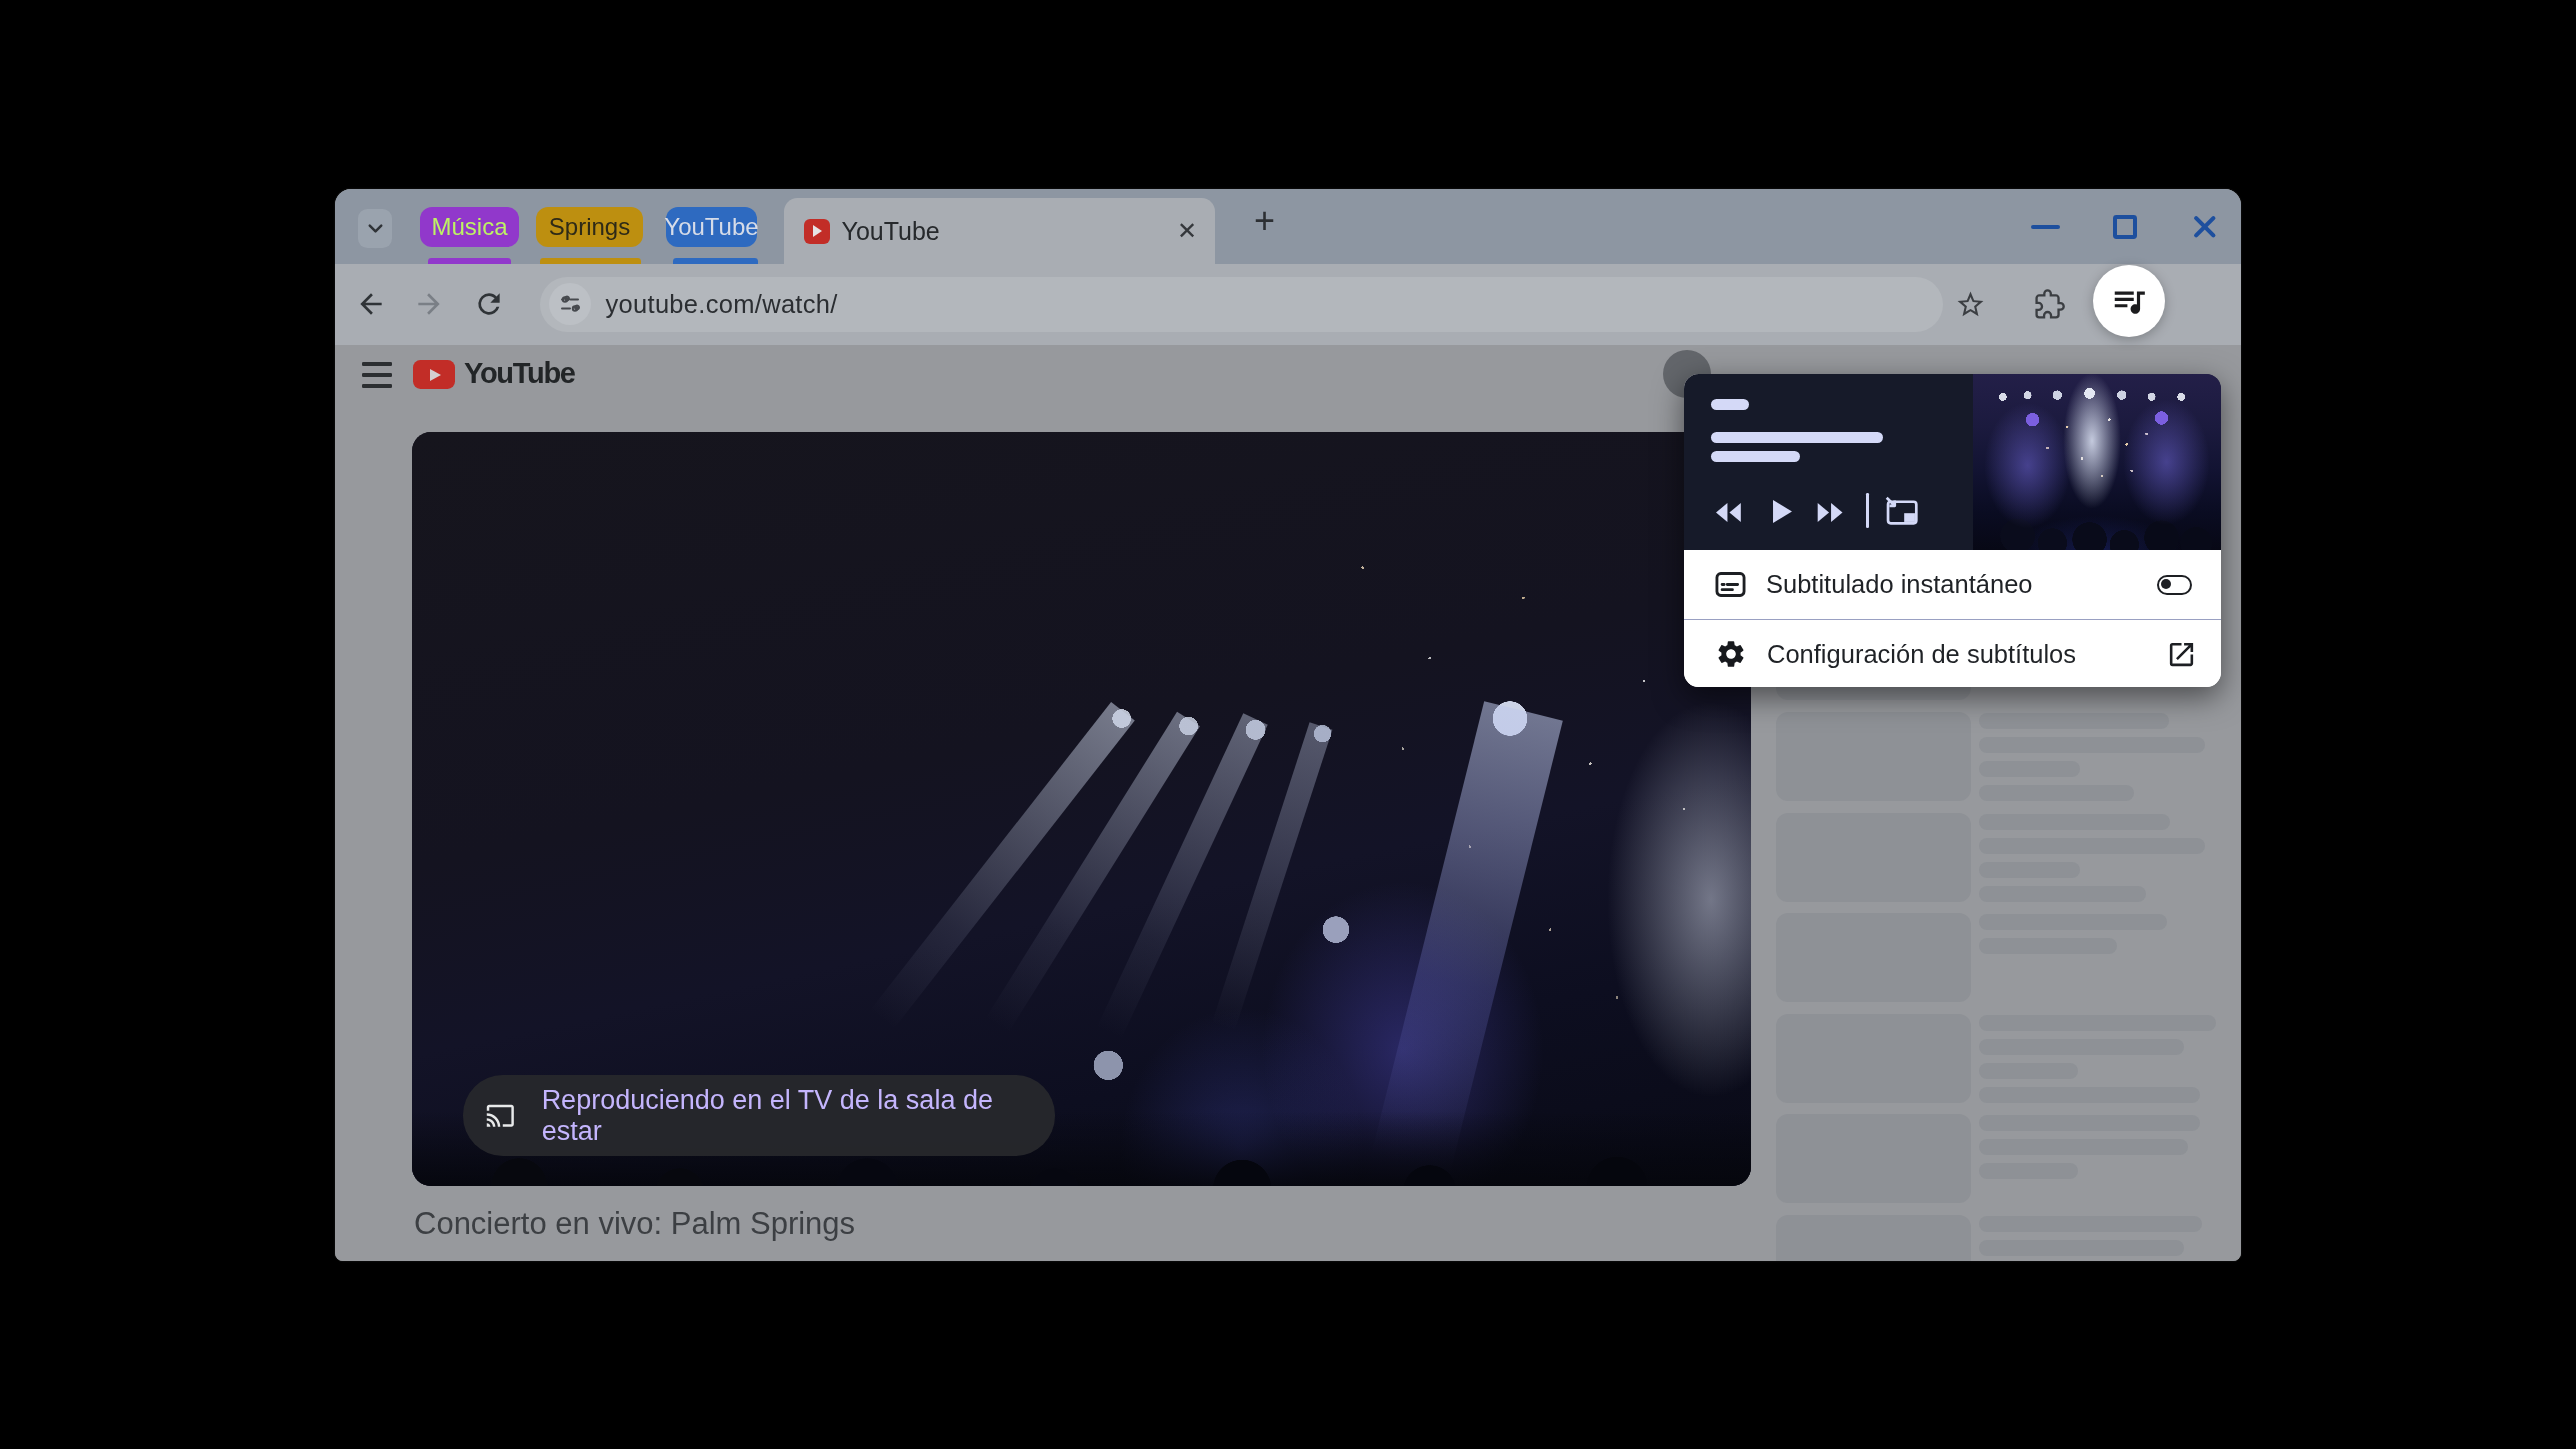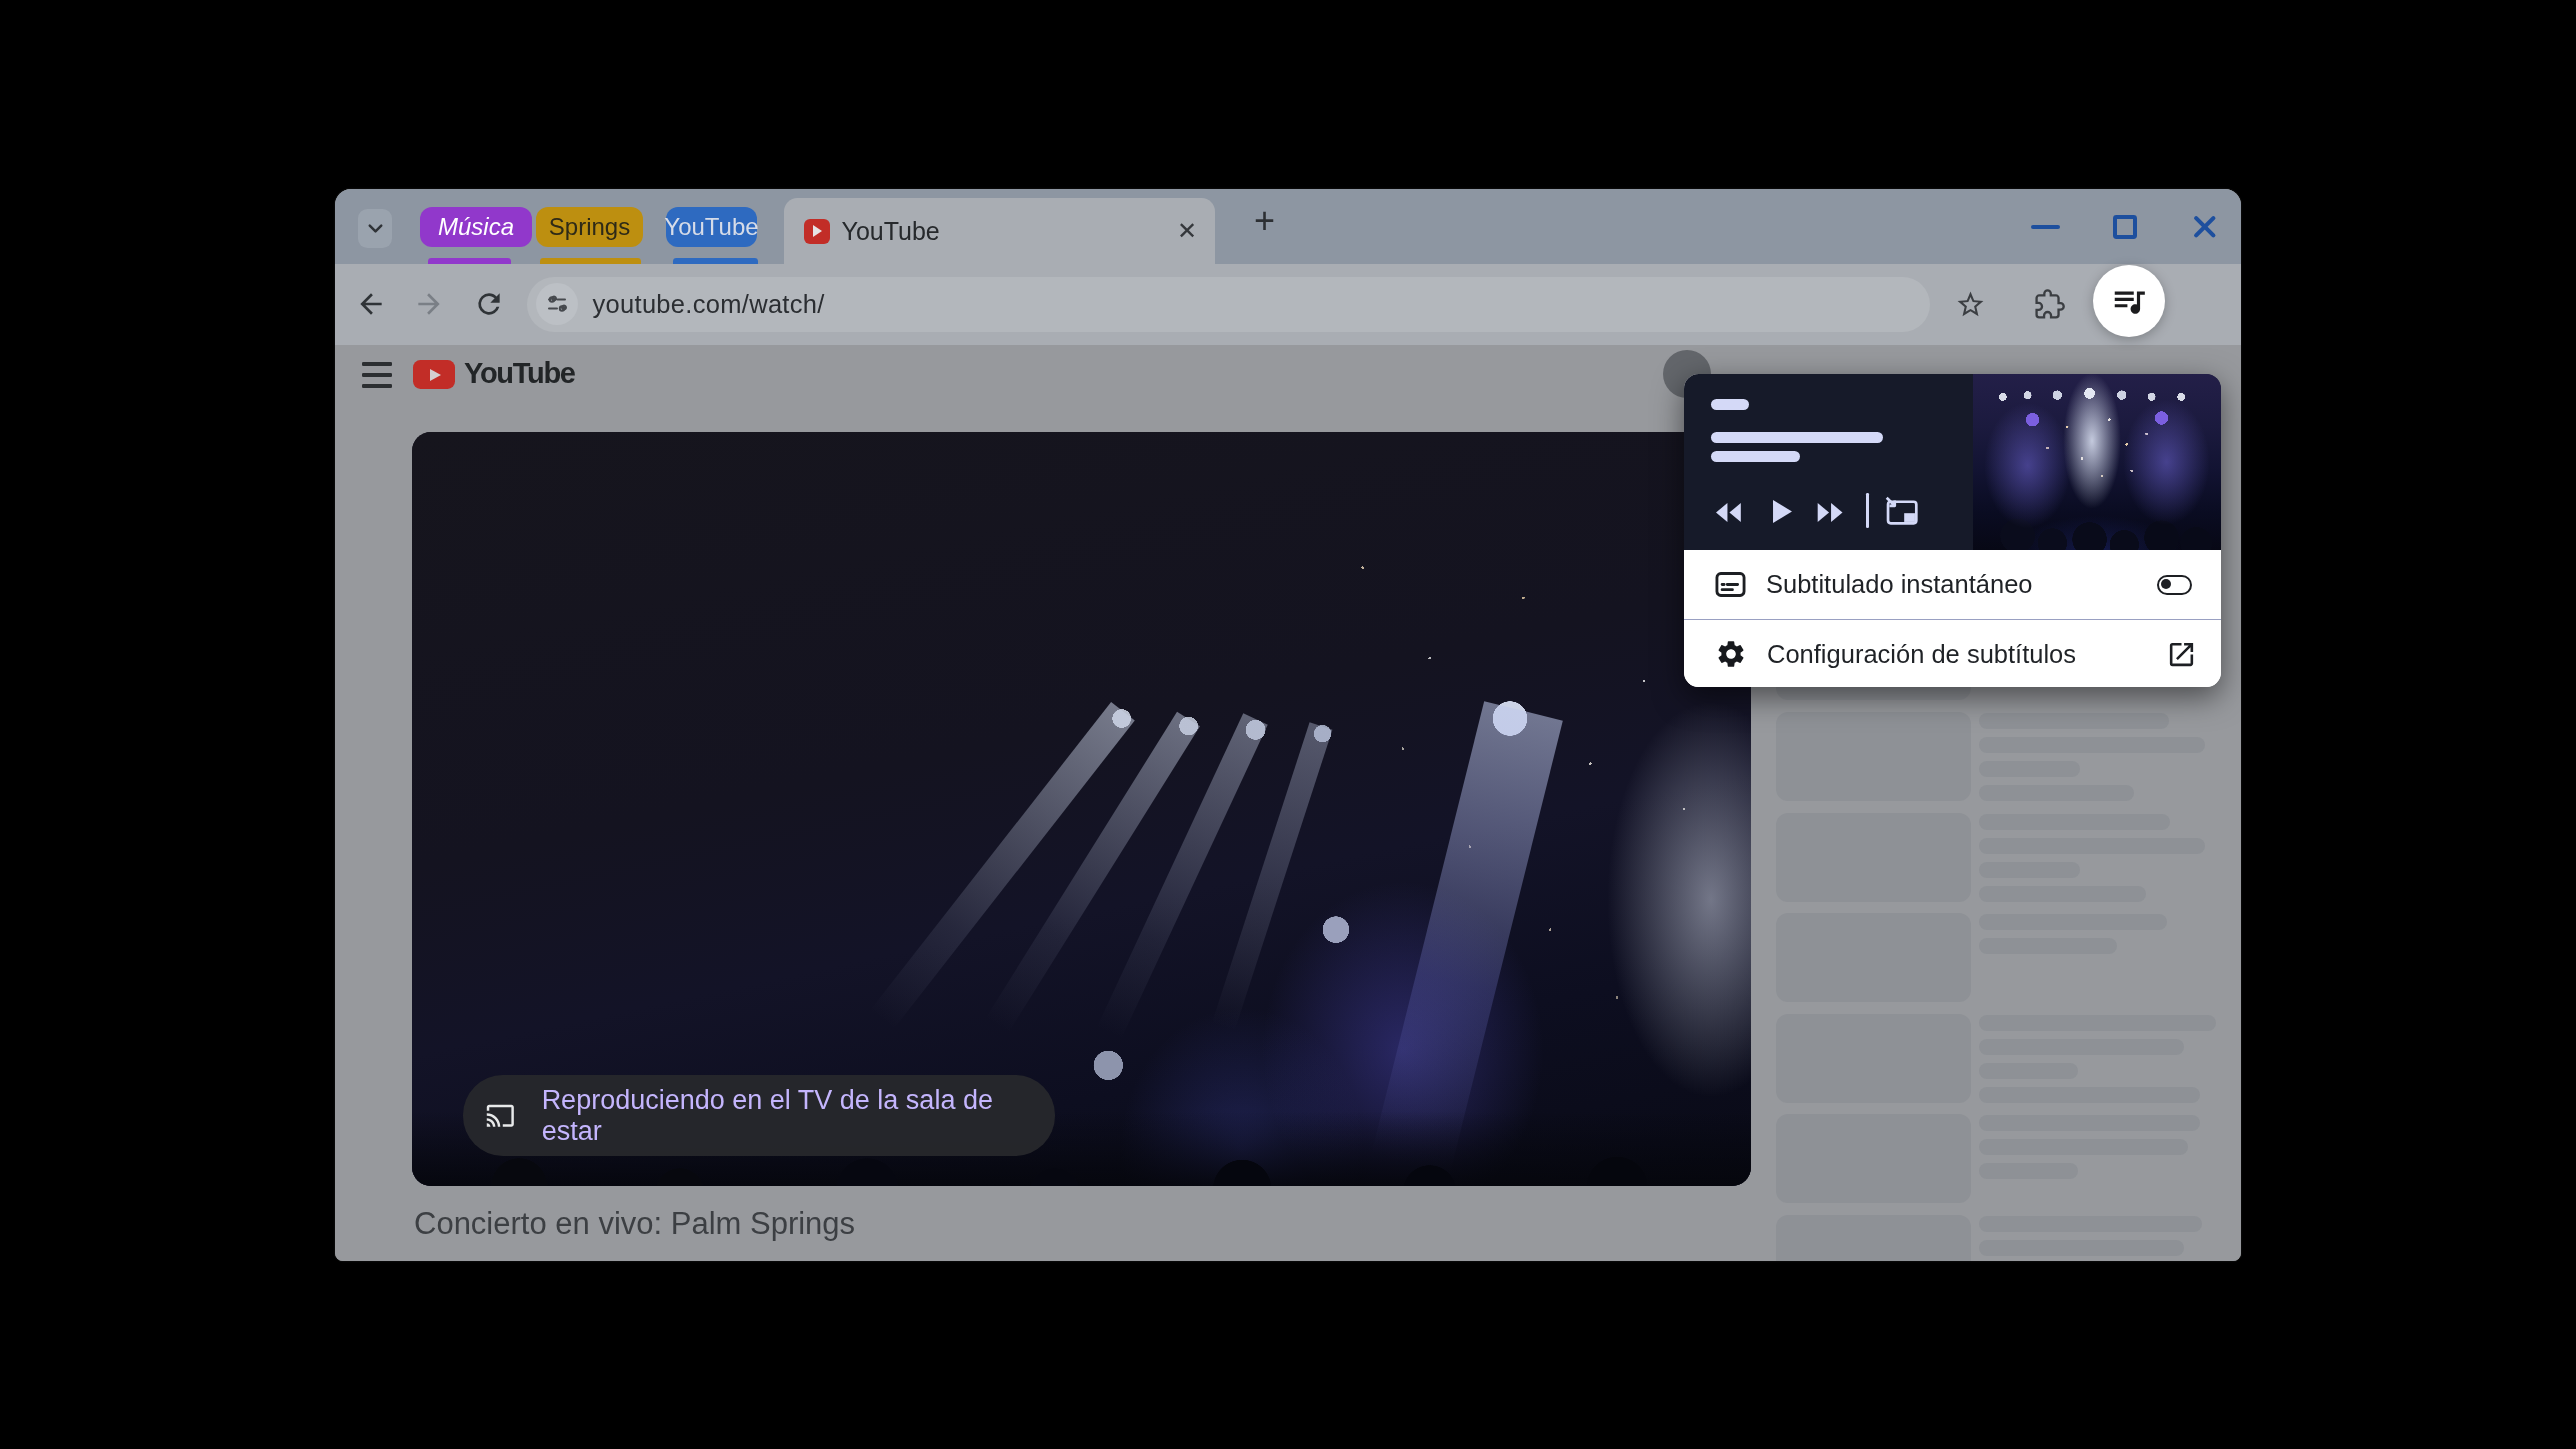--- a/index.html
+++ b/index.html
@@ -10,21 +10,21 @@
   .window { position:absolute; left:335px; top:189px; width:1906px; height:1072px;
     border-radius:16px 16px 8px 8px; overflow:hidden; background:var(--c-page_bg);
     box-shadow:0 0 0 1.3px rgba(255,255,255,0.03); }
 
   
   .tabstrip { position:absolute; left:0; top:0; width:100%; height:75px; background:var(--c-tabstrip_bg); }
   .tab-search-btn { position:absolute; left:23px; top:20px; width:34px; height:39px;
     background:#9aa3ae; border-radius:9.4px; display:flex; align-items:center; justify-content:center; }
   .chip { position:absolute; top:18px; height:40px; border-radius:12px; display:flex;
     align-items:center; justify-content:center; font-size:24px; font-weight:500; }
-  .chip-musica { left:85px; width:112px; background:var(--c-group_musica); color:#ffffff;font-style:italic; }
+  .chip-musica { left:85px; width:99px; background:var(--c-group_musica); color:#bef264; }
   .chip-escuela { left:201px; width:107px; background:var(--c-group_escuela); color:#2e2a17; }
   .chip-social { left:331px; width:91px; background:var(--c-group_social); color:#d6dce8; }
   .group-line { position:absolute; bottom:0; height:6px; border-radius:3.4px 3.4px 0 0; }
   .gl-musica { left:93px; width:83px; background:var(--c-group_musica); }
   .gl-escuela { left:205px; width:101px; background:var(--c-group_escuela); }
   .gl-social { left:338px; width:85px; background:var(--c-group_social); }
   .tab-active { position:absolute; left:449px; top:9.4px; width:431px; height:66px;
     background:var(--c-toolbar_bg); border-radius:13.4px 13.4px 0 0; display:flex; align-items:center; }
   .tab-favicon { width:25.5px; height:25.5px; margin-left:20px; border-radius:6px;
     background:var(--c-youtube_red); display:flex; align-items:center; justify-content:center; }
@@ -37,21 +37,21 @@
     align-items:center; justify-content:center; color:#2c2f33; font-size:36px; font-weight:300; }
   .win-controls { position:absolute; right:19px; top:0; height:75px; display:flex;
     align-items:center; gap:50px; padding-right:2.7px; }
   .wc { display:flex; align-items:center; justify-content:center; width:29.5px; height:29.5px; }
   .wc-min-glyph { width:29.5px; height:4px; background:var(--c-window_controls); border-radius:2px; }
   .wc-max-glyph { width:24px; height:24px; border:4px solid var(--c-window_controls); border-radius:3.4px; }
 
   
   .toolbar { position:absolute; left:0; top:75px; width:100%; height:81px; background:var(--c-toolbar_bg); }
   .nav-ic { position:absolute; top:24px; width:32px; height:32px; }
-  .omnibox { position:absolute; left:192px; top:12.7px; width:1403px; height:55px;
+  .omnibox { position:absolute; left:205px; top:12.7px; width:1403px; height:55px;
     background:var(--c-omnibox_bg); border-radius:27.5px; display:flex; align-items:center; }
   .tune-circle { width:42px; height:42px; border-radius:50%; background:#bcc0c5; margin-left:8.7px;
     display:flex; align-items:center; justify-content:center; }
   .url-text { margin-left:14.8px; font-size:25.5px; color:#2b2e32; letter-spacing:0.3px; }
   .tb-right-ic { position:absolute; top:25px; width:31px; height:31px; }
   .media-circle { position:absolute; left:1758px; top:76px; width:72px; height:72px;
     border-radius:50%; background:var(--c-highlight_circle); z-index:45;
     display:flex; align-items:center; justify-content:center; box-shadow:0 2.7px 12px rgba(0,0,0,0.25); }
   .avatar { position:absolute; left:1845px; top:95px; width:39px; height:39px; border-radius:50%;
     background:

